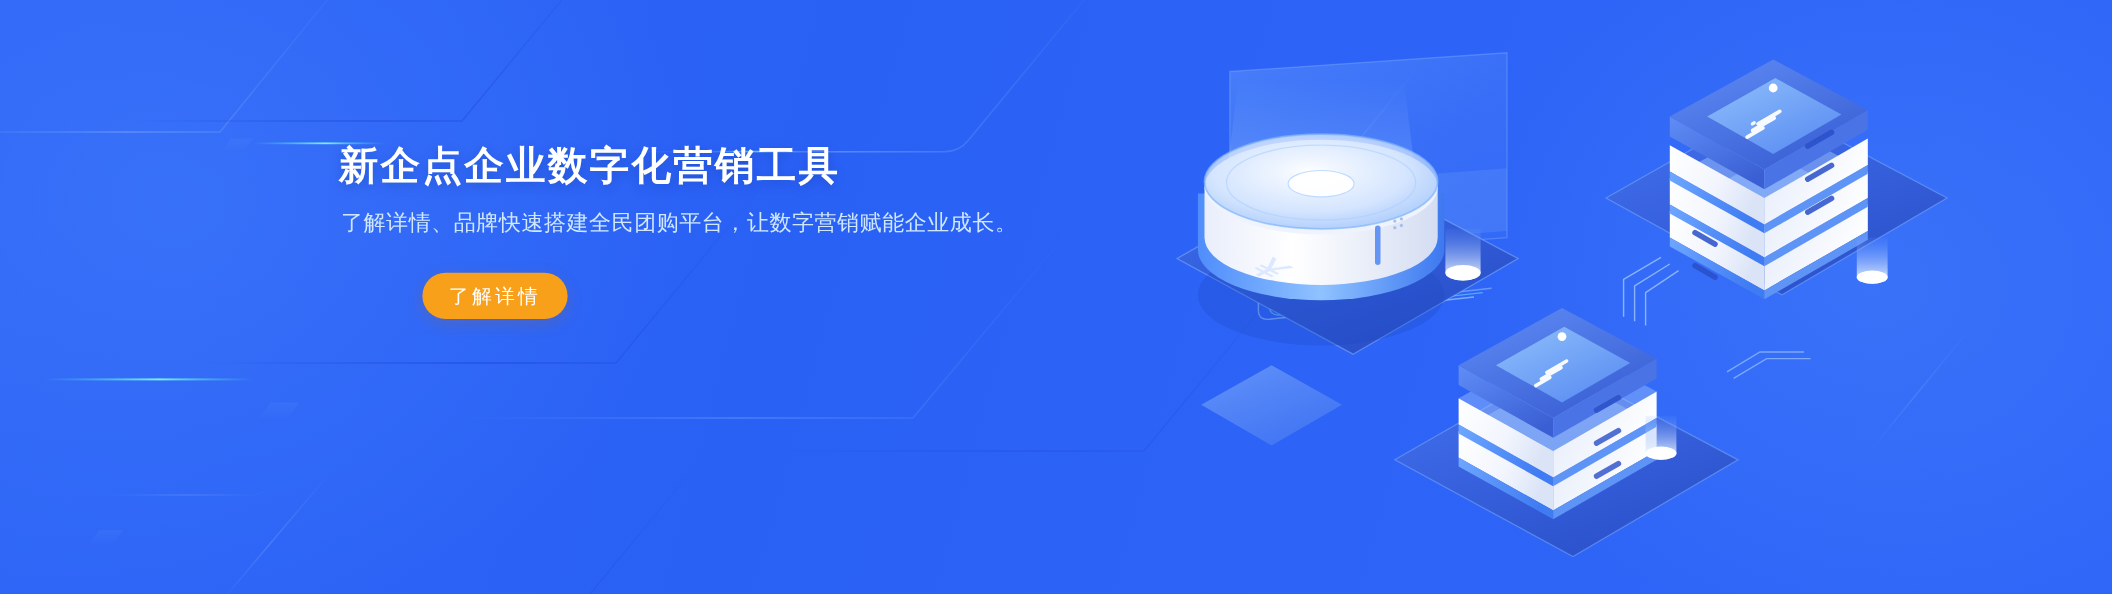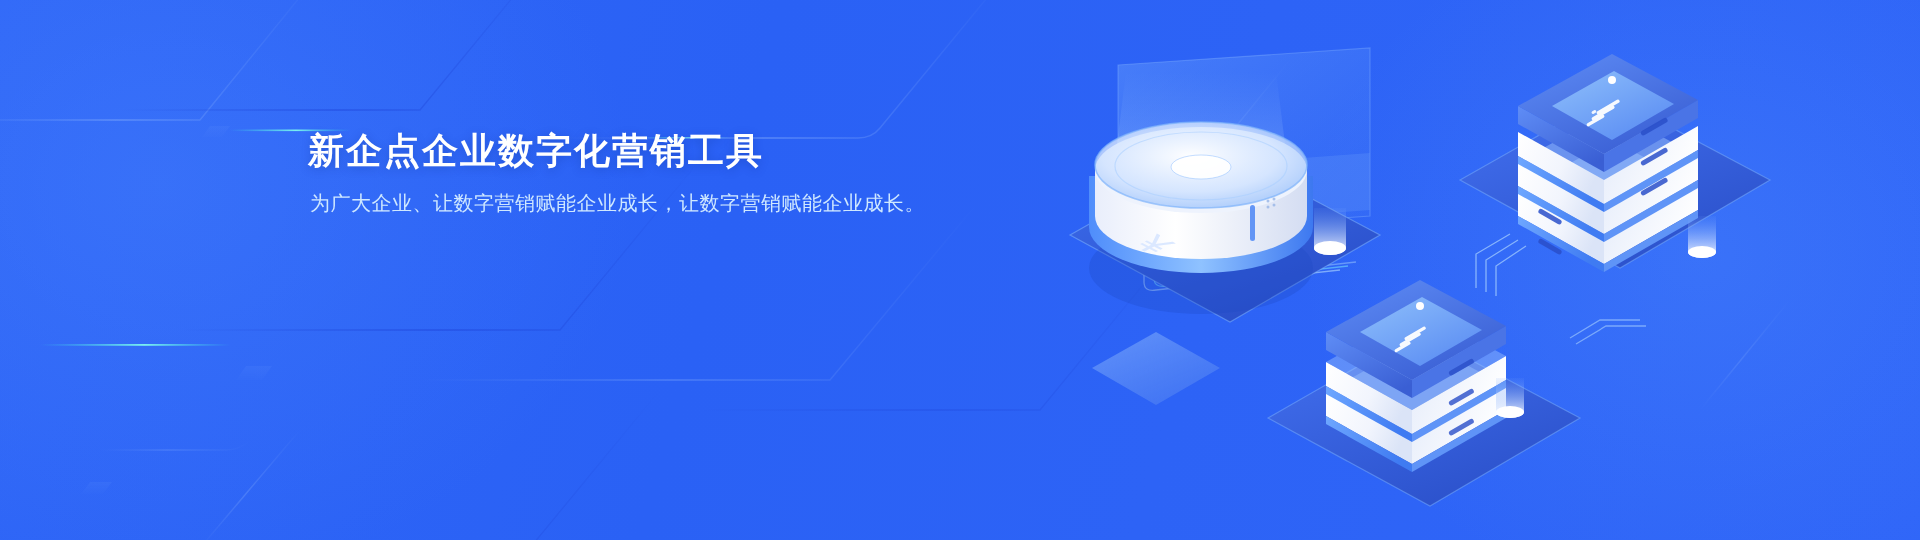--- a/index.html
+++ b/index.html
@@ -102,21 +102,22 @@
         <path d="M 246 366 l 26 0 l -10 14 l -26 0 z" fill="url(#tileFill)"></path>
         <path d="M 90 482 l 22 0 l -9 12 l -22 0 z" fill="url(#tileFill)"></path>
         <path d="M 210 126 l 20 0 l -8 11 l -20 0 z" fill="url(#tileFill)"></path>
         <path d="M 1664 108 l 22 0 l -9 12 l -22 0 z" fill="url(#tileFill)"></path>
       </g>
     </svg>
   </div>
 
   <div class="content">
     <h1 class="title">新企点企业数字化营销工具</h1>
-    <p class="subtitle">为广大企业、让数字营销赋能企业成长，让数字营销赋能企业成长。</p>
+    <p class="subtitle">了解详情、品牌快速搭建全民团购平台，让数字营销赋能企业成长。</p>
+    <button class="cta">了解详情</button>
   </div>
 
   <div class="illustration">
     <svg width="800" height="500" viewBox="0 0 800 500">
       <defs>
         <linearGradient id="platTop" x1="0" y1="0" x2="0.6" y2="1">
           <stop offset="0%" stop-color="#3e6ff0"></stop>
           <stop offset="100%" stop-color="#2a4fc9"></stop>
         </linearGradient>
         <linearGradient id="platTop2" x1="0" y1="0" x2="0.6" y2="1">

